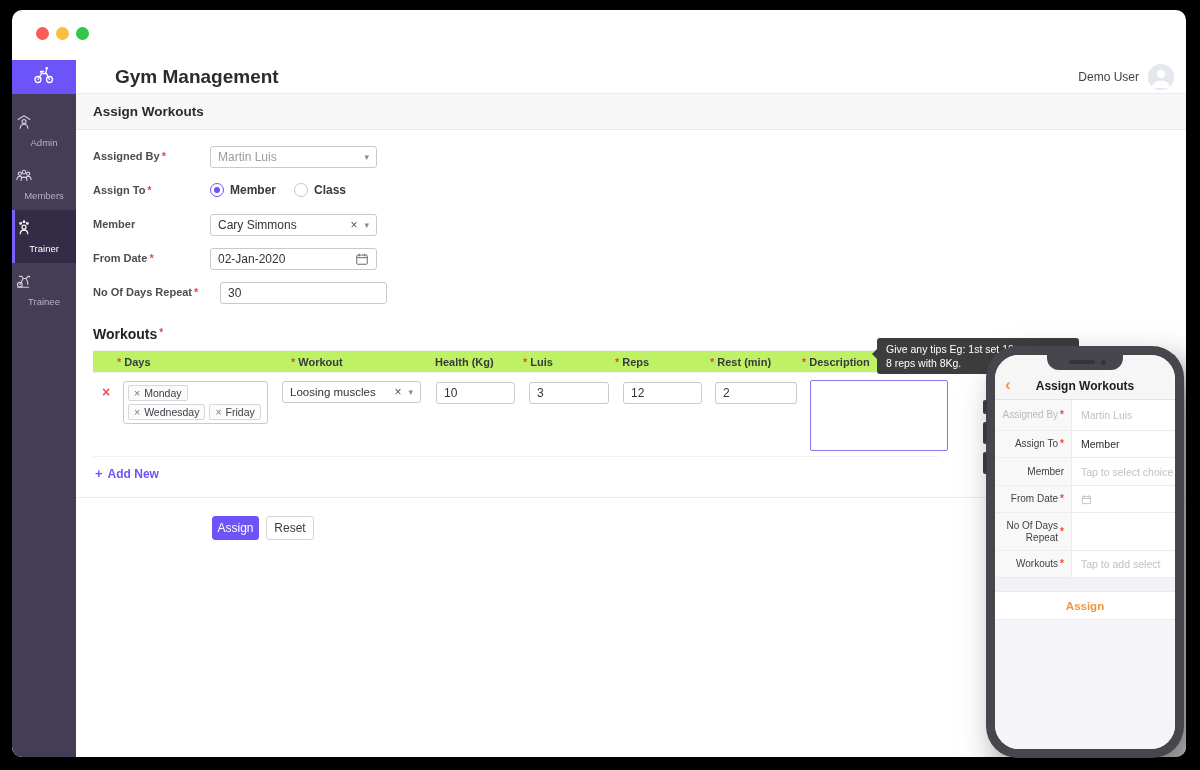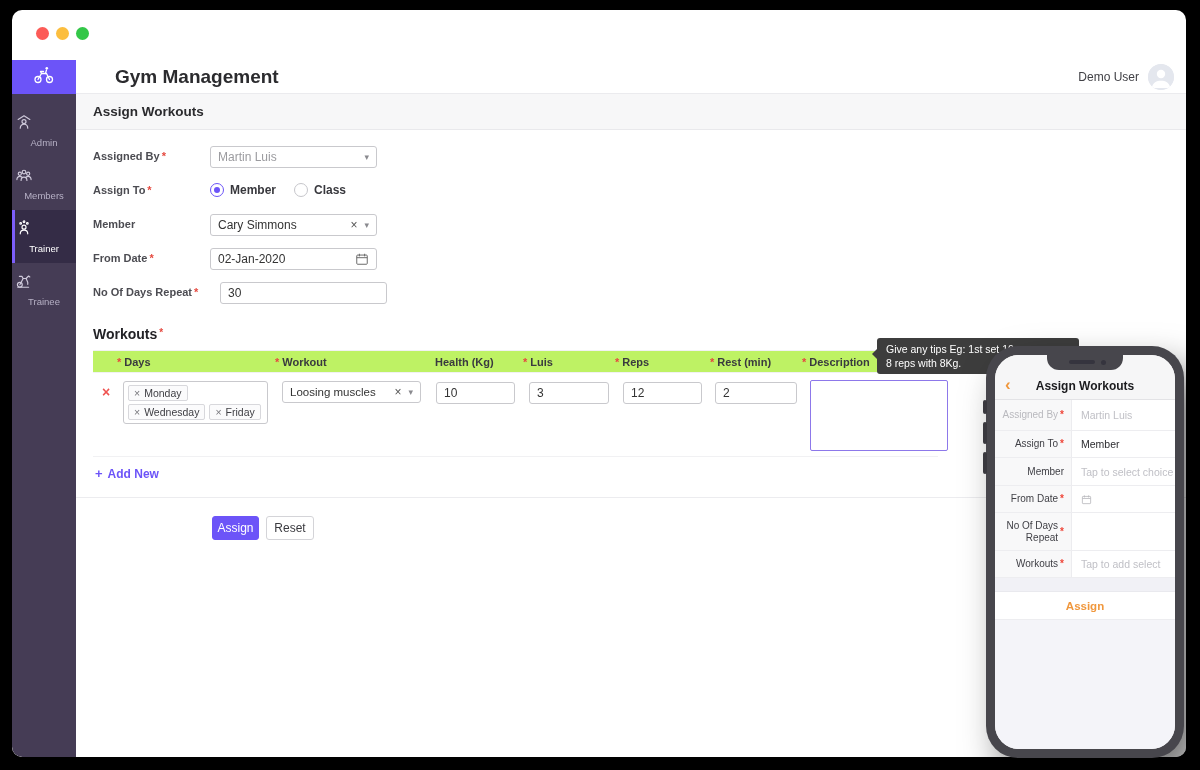--- a/index.html
+++ b/index.html
@@ -234,21 +234,21 @@
           </svg>
       </span>
     </div>
 
     <input class="tin" style="left: 134px; top: 188px; width: 167px; margin-left: 10px;" value="30">
 
     <div class="workouts-title"><span>Workouts</span><i class="req">*</i></div>
 
     <div class="thead">
       <span class="th" style="left:24px"><i class="req">*</i><span>Days</span></span>
-      <span class="th" style="left:182px"><i class="req">*</i><span>Workout</span></span>
+      <span class="th" style="left:198px"><i class="req">*</i><span>Workout</span></span>
       <span class="th" style="left:342px"><span>Health (Kg)</span></span>
       <span class="th" style="left:430px"><i class="req">*</i><span>Luis</span></span>
       <span class="th" style="left:522px"><i class="req">*</i><span>Reps</span></span>
       <span class="th" style="left:617px"><i class="req">*</i><span>Rest (min)</span></span>
       <span class="th" style="left:709px"><i class="req">*</i><span>Description</span></span>
     </div>
 
     <span class="row-del">×</span>
 
     <div class="days-box">

